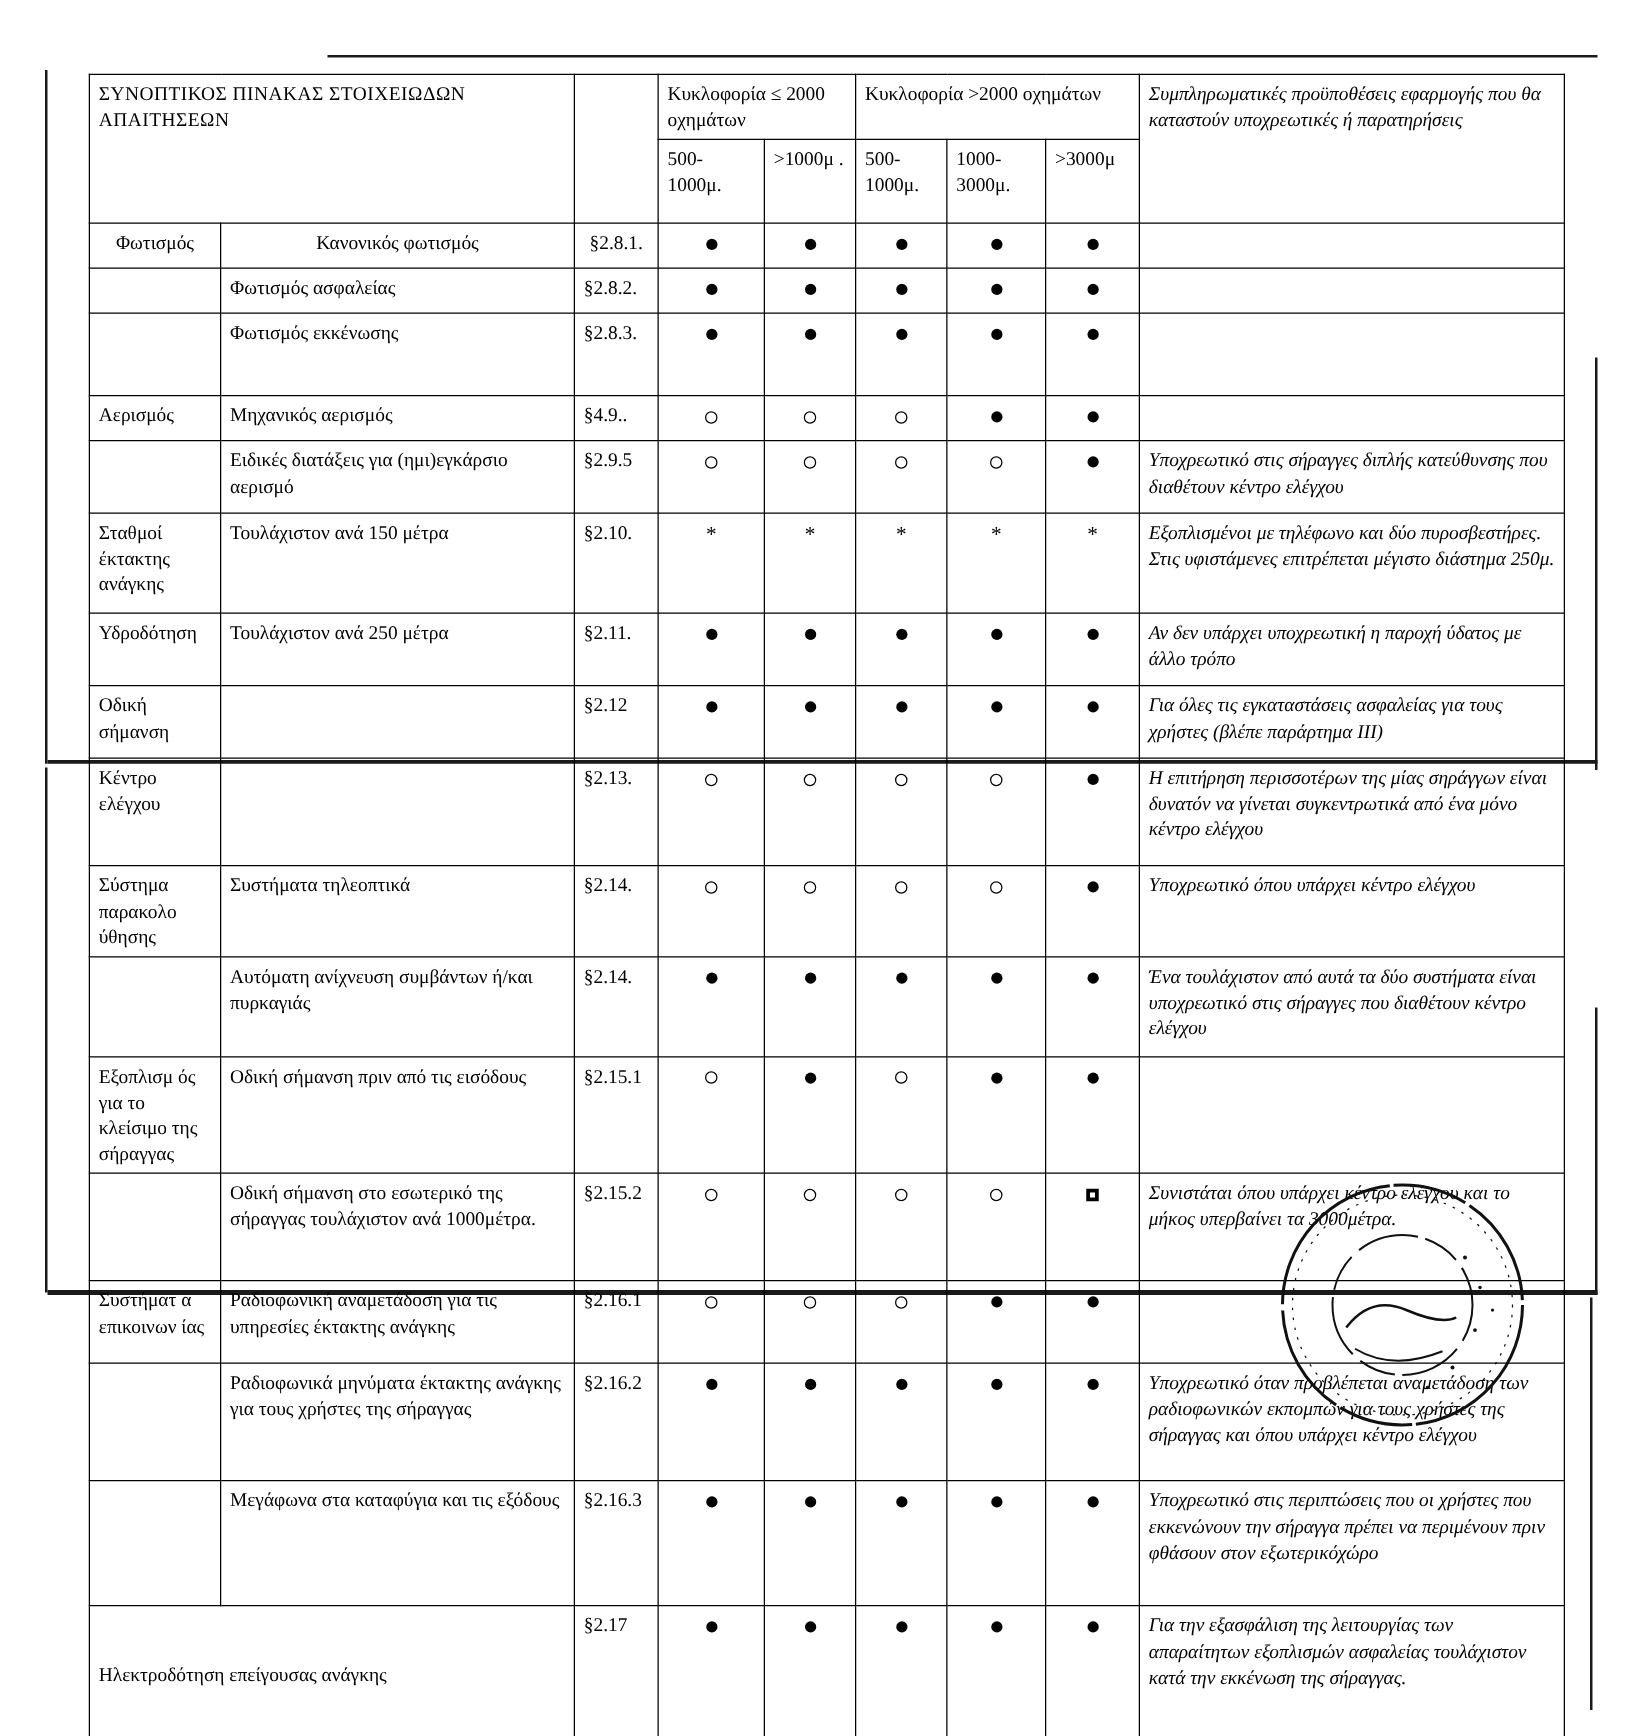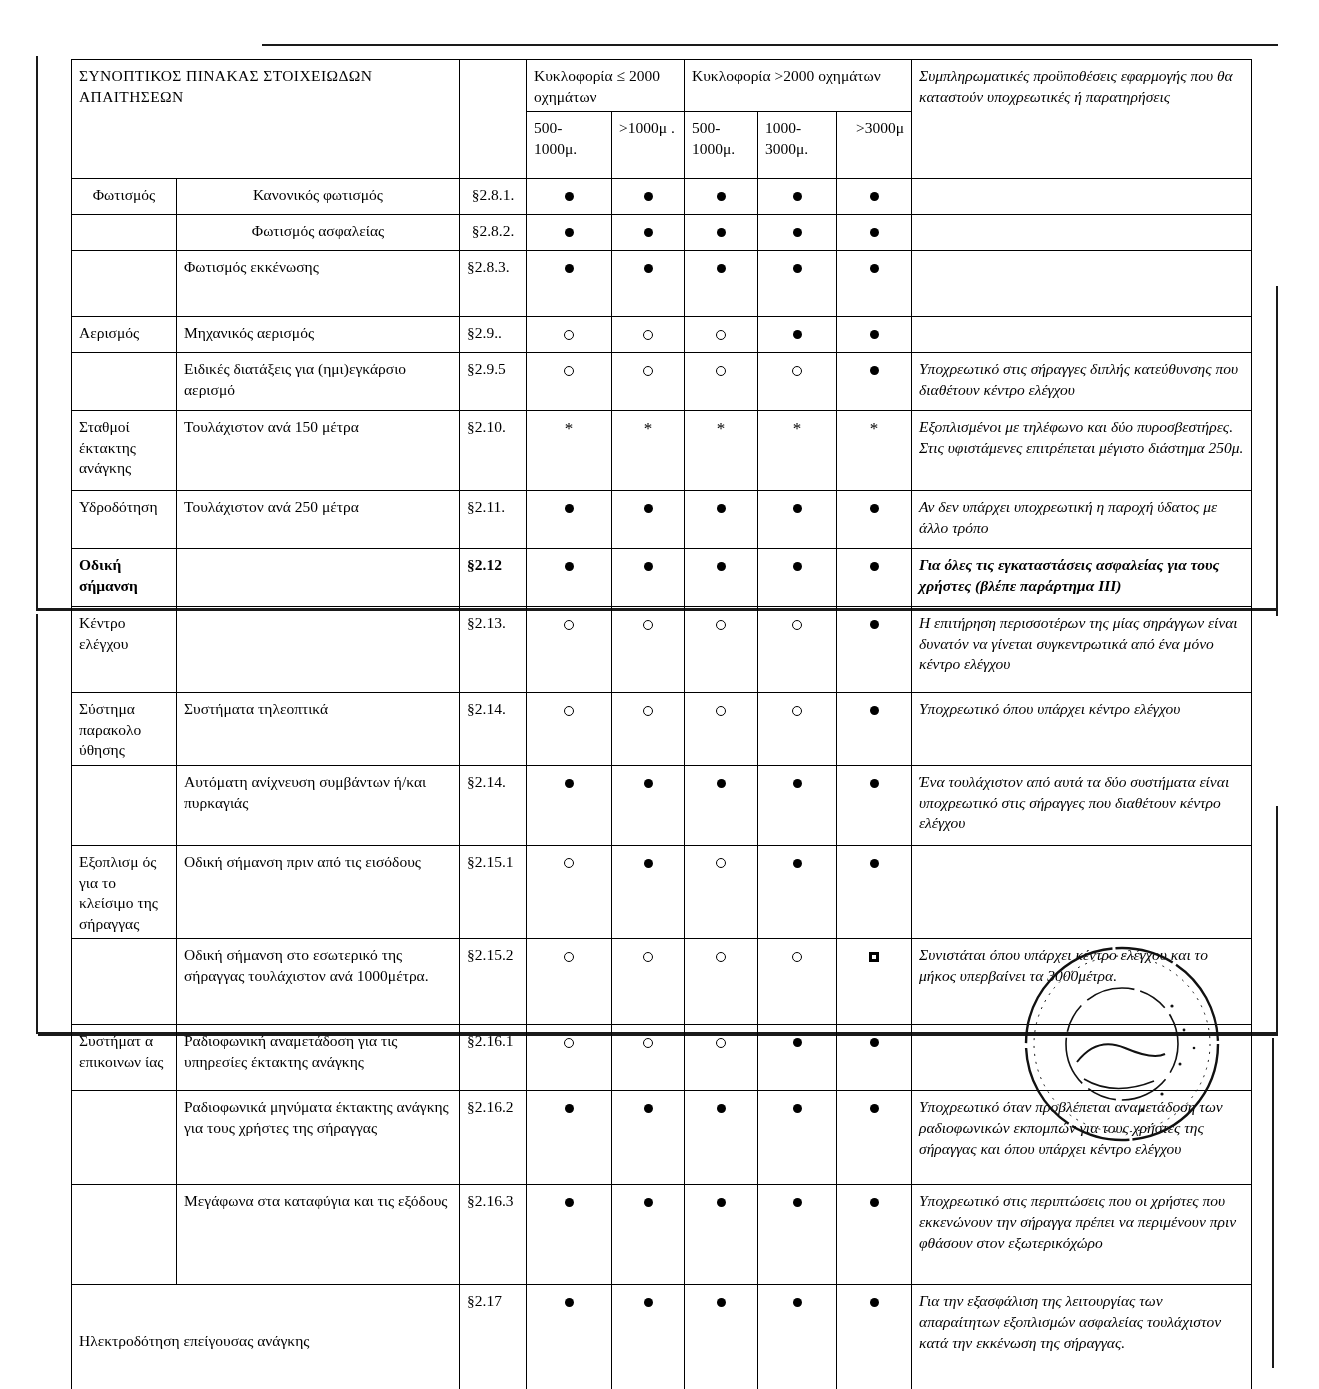--- a/index.html
+++ b/index.html
@@ -105,34 +105,34 @@
           <td rowspan="2"></td>
           <td class="hdr" colspan="2">Κυκλοφορία ≤ 2000 οχημάτων</td>
           <td class="hdr" colspan="3">Κυκλοφορία &gt;2000 οχημάτων</td>
           <td class="note" rowspan="2">Συμπληρωματικές προϋποθέσεις εφαρμογής που θα καταστούν υποχρεωτικές ή παρατηρήσεις</td>
         </tr>
         <tr>
           <td class="hdr" style="height:56px;">500-1000μ.</td>
           <td class="hdr" style="height:56px;margin-top:44px;">&gt;1000μ .</td>
           <td class="hdr" style="height:56px;">500-1000μ.</td>
           <td class="hdr" style="height:56px;">1000-3000μ.</td>
-          <td class="hdr" style="height:56px;text-align:right;">&gt;3000μ</td>
+          <td class="hdr" style="height:56px;">&gt;3000μ</td>
         </tr>
         <tr style="height:36px;text-align:center;">
           <td class="rowcat">Φωτισμός</td>
           <td>Κανονικός φωτισμός</td>
           <td class="para">§2.8.1.</td>
           <td class="sym"><span class="m-filled"></span></td>
           <td class="sym"><span class="m-filled"></span></td>
           <td class="sym"><span class="m-filled"></span></td>
           <td class="sym"><span class="m-filled"></span></td>
           <td class="sym"><span class="m-filled"></span></td>
           <td class="note"></td>
         </tr>
-        <tr style="height:36px;text-align:center;">
+        <tr style="height:36px;">
           <td class="rowcat"></td>
           <td>Φωτισμός ασφαλείας</td>
           <td class="para">§2.8.2.</td>
           <td class="sym"><span class="m-filled"></span></td>
           <td class="sym"><span class="m-filled"></span></td>
           <td class="sym"><span class="m-filled"></span></td>
           <td class="sym"><span class="m-filled"></span></td>
           <td class="sym"><span class="m-filled"></span></td>
           <td class="note"></td>
         </tr>
@@ -143,21 +143,21 @@
           <td class="sym"><span class="m-filled"></span></td>
           <td class="sym"><span class="m-filled"></span></td>
           <td class="sym"><span class="m-filled"></span></td>
           <td class="sym"><span class="m-filled"></span></td>
           <td class="sym"><span class="m-filled"></span></td>
           <td class="note"></td>
         </tr>
         <tr style="height:36px;margin-left:33px;">
           <td class="rowcat">Αερισμός</td>
           <td>Μηχανικός αερισμός</td>
-          <td class="para">§2.9..</td>
+          <td class="para">§4.9..</td>
           <td class="sym"><span class="m-hollow"></span></td>
           <td class="sym"><span class="m-hollow"></span></td>
           <td class="sym"><span class="m-hollow"></span></td>
           <td class="sym"><span class="m-filled"></span></td>
           <td class="sym"><span class="m-filled"></span></td>
           <td class="note"></td>
         </tr>
         <tr style="height:58px;">
           <td class="rowcat"></td>
           <td>Ειδικές διατάξεις για (ημι)εγκάρσιο αερισμό</td>
@@ -184,21 +184,21 @@
           <td class="rowcat">Υδροδότηση</td>
           <td>Τουλάχιστον ανά 250 μέτρα</td>
           <td class="para">§2.11.</td>
           <td class="sym"><span class="m-filled"></span></td>
           <td class="sym"><span class="m-filled"></span></td>
           <td class="sym"><span class="m-filled"></span></td>
           <td class="sym"><span class="m-filled"></span></td>
           <td class="sym"><span class="m-filled"></span></td>
           <td class="note">Αν δεν υπάρχει υποχρεωτική η παροχή ύδατος με άλλο τρόπο</td>
         </tr>
-        <tr style="height:58px;font-weight:bold;">
+        <tr style="height:58px;">
           <td class="rowcat">Οδική σήμανση</td>
           <td></td>
           <td class="para">§2.12</td>
           <td class="sym"><span class="m-filled"></span></td>
           <td class="sym"><span class="m-filled"></span></td>
           <td class="sym"><span class="m-filled"></span></td>
           <td class="sym"><span class="m-filled"></span></td>
           <td class="sym"><span class="m-filled"></span></td>
           <td class="note">Για όλες τις εγκαταστάσεις ασφαλείας για τους χρήστες (βλέπε παράρτημα ΙΙΙ)</td>
         </tr>

